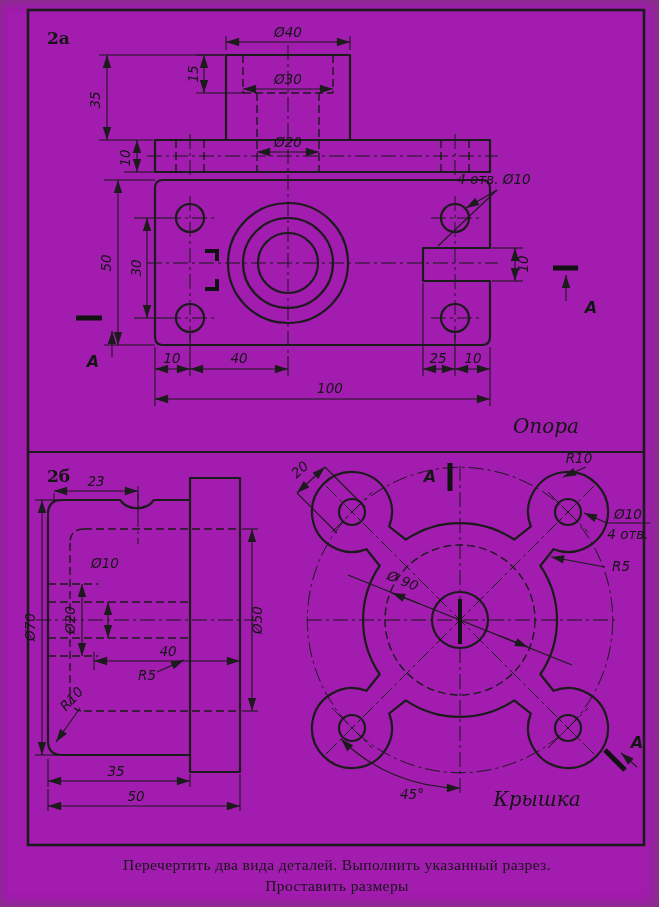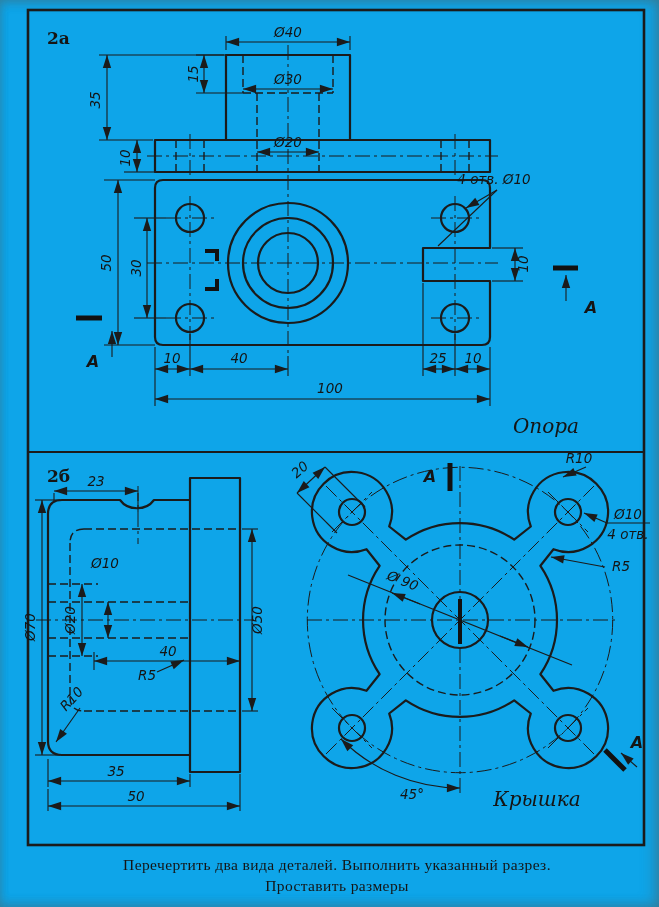--- a/index.html
+++ b/index.html
@@ -1,18 +1,18 @@
 <!DOCTYPE html>
 <html><head>
 <meta charset="utf-8">
 <style>
   html,body{margin:0;padding:0;background:#d8d4c8;}
   #page{
     position:relative;width:659px;height:907px;
-    background:#0ea5e9;
+    background:#a21caf;
     box-shadow:inset -6px 0 14px rgba(90,85,70,.25), inset 0 -4px 10px rgba(90,85,70,.18), inset 0 3px 8px rgba(90,85,70,.22);
     font-family:"DejaVu Sans",sans-serif;
     overflow:hidden;
     text-align:center;
   }
   svg{display:block}
   .s2{stroke:#1b1b1b;stroke-width:2.2;fill:none;stroke-linejoin:round;stroke-linecap:round}
   .dash{stroke:#1b1b1b;stroke-width:1.4;fill:none;stroke-dasharray:8 4}
   .cl{stroke:#1b1b1b;stroke-width:1;fill:none;stroke-dasharray:15 4 3 4}
   .dim{stroke:#1b1b1b;stroke-width:1.1;fill:none}

